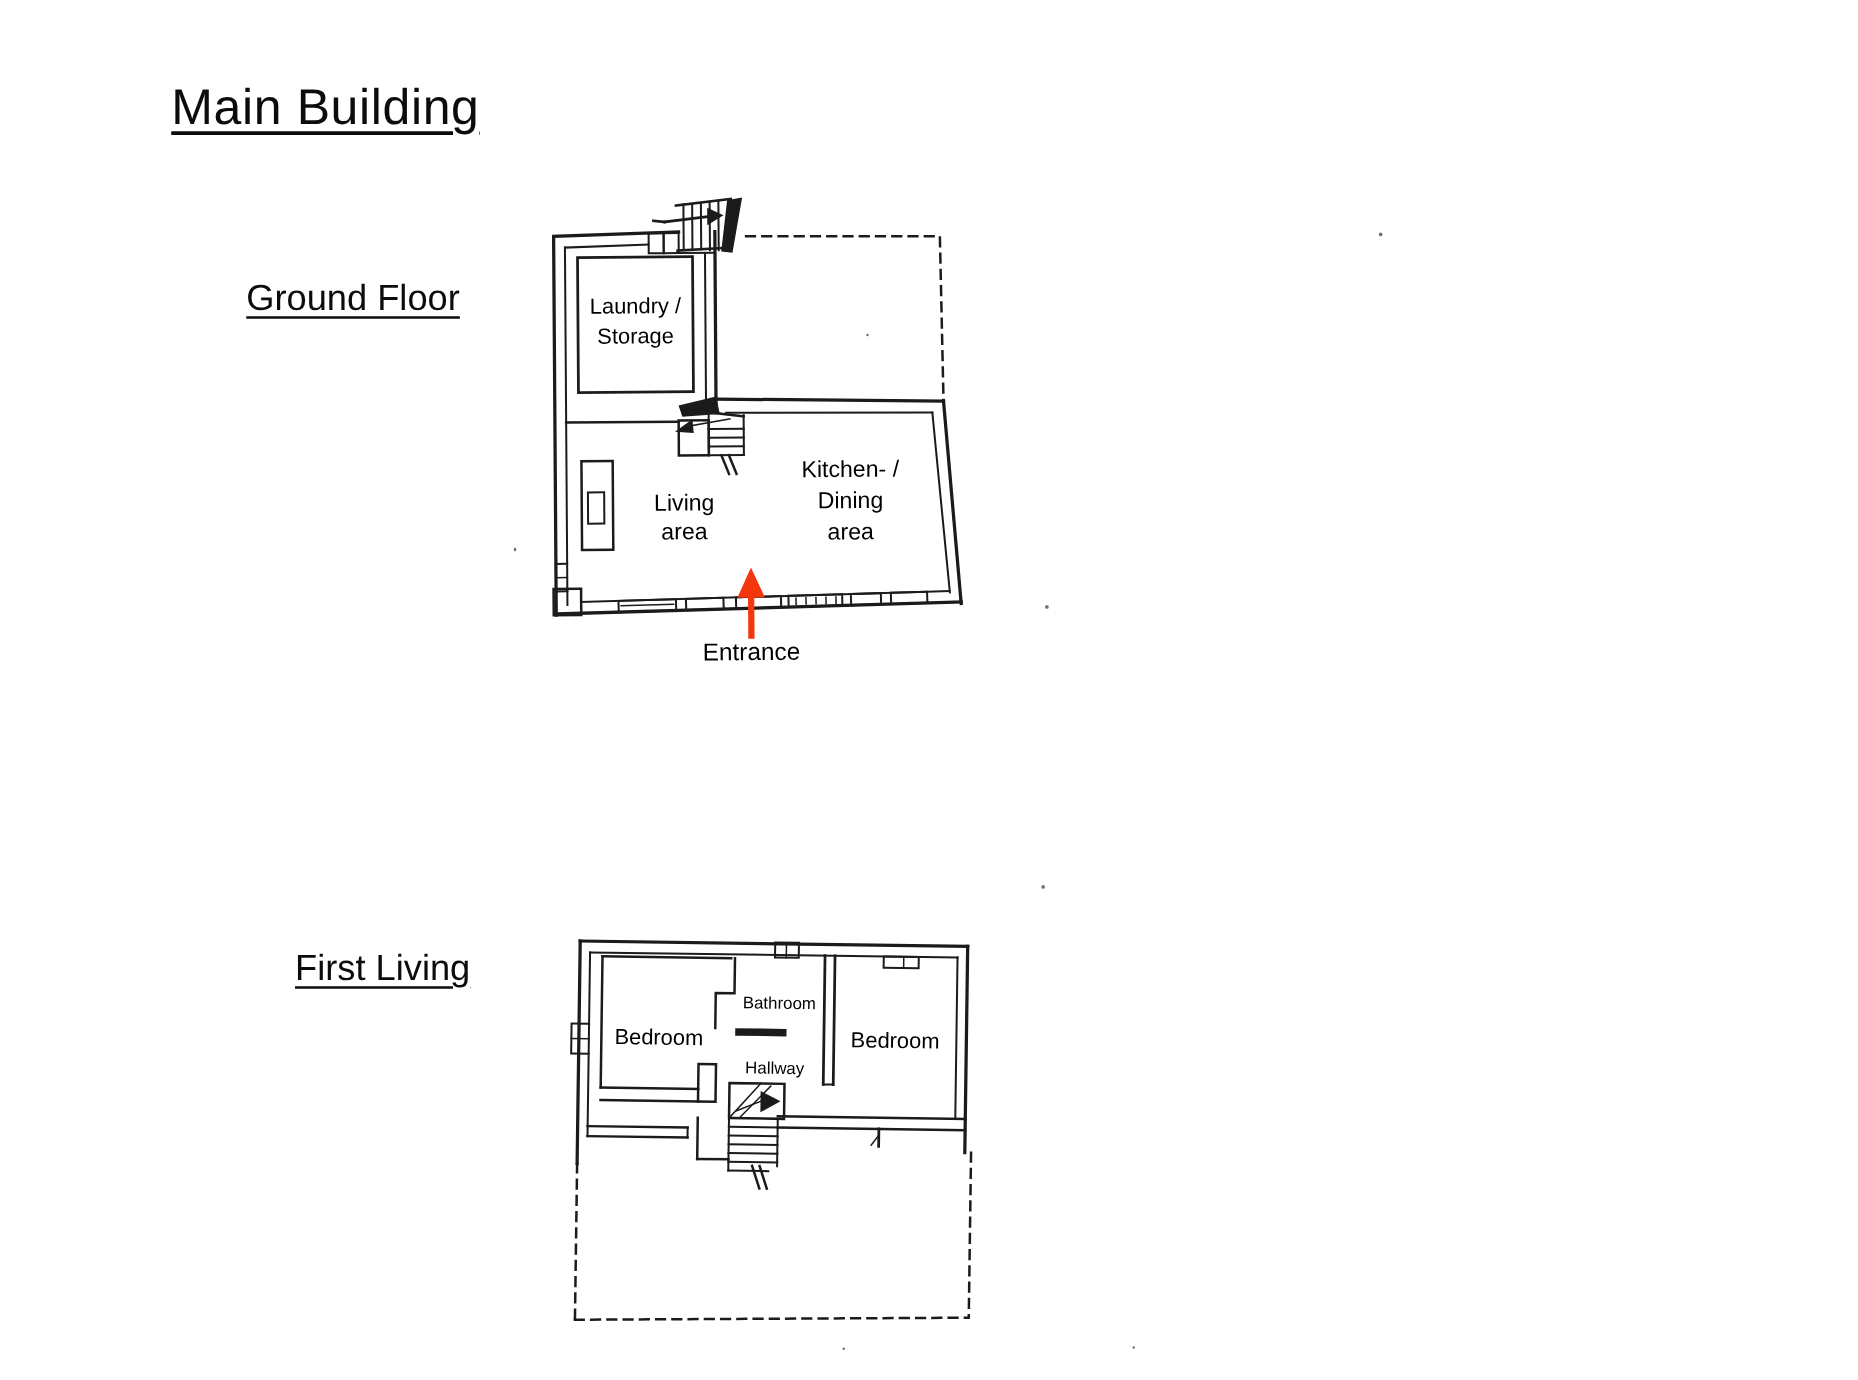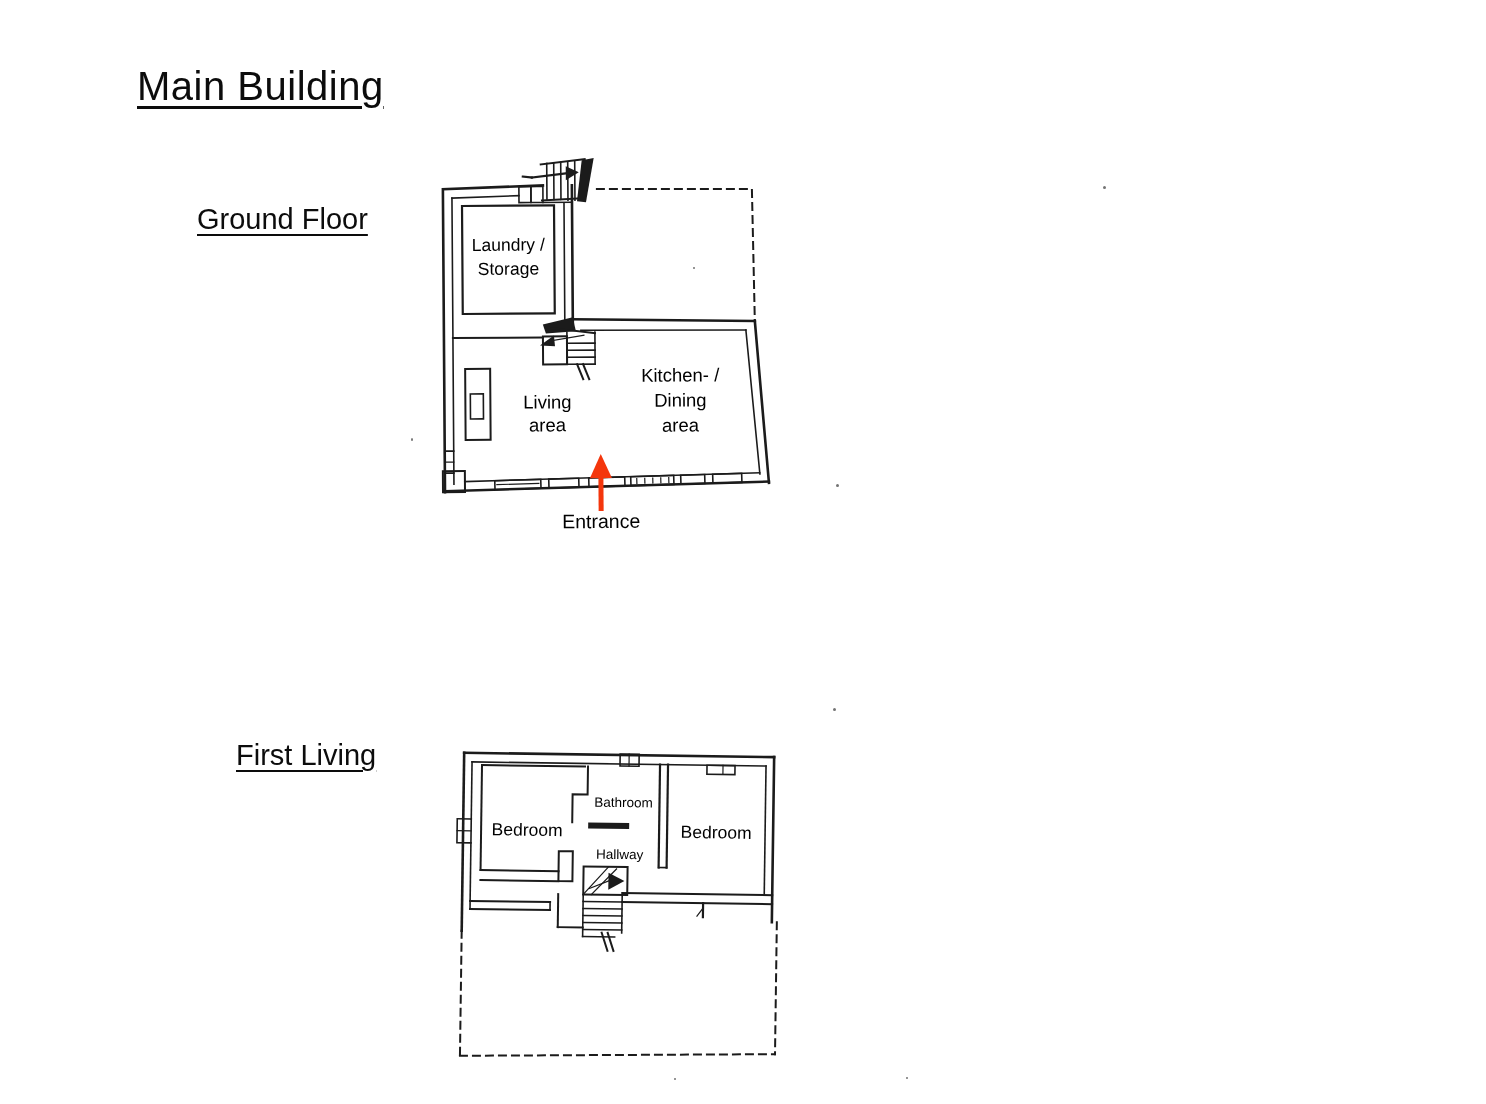--- a/index.html
+++ b/index.html
@@ -7,21 +7,21 @@
     position:relative;width:1382px;height:1104px;background:#ffffff;overflow:hidden;
     font-family:"Liberation Sans",sans-serif;color:#000;
   }
   .title{
     position:absolute;left:137px;top:64px;font-size:40px;font-weight:400;
     text-decoration:underline;text-decoration-thickness:2.5px;text-underline-offset:6px;
     letter-spacing:0.5px;color:#0c0c0c;
   }
   .floor-label{
     position:absolute;font-size:29px;font-weight:400;color:#0c0c0c;
-    text-decoration:underline;text-decoration-thickness:2px;text-underline-offset:5px;
+    text-decoration:underline;text-decoration-thickness:2px;text-underline-offset:5px;margin-top:20px;
   }
   .floor-label.ground{left:197px;top:203px;}
   .floor-label.first{left:236px;top:739px;}
   svg.plan{position:absolute;overflow:visible;}
   svg.plan text{fill:#000;font-family:"Liberation Sans",sans-serif;}
   #ground-plan{left:436px;top:150px;transform:rotate(-0.4deg);}
   #first-plan{left:450px;top:745px;transform:rotate(0.8deg);}
   .ln{stroke:#1b1b1b;fill:none;stroke-width:2;stroke-linecap:square;}
   .w26{stroke-width:2.6;}
   .w22{stroke-width:2.2;}

